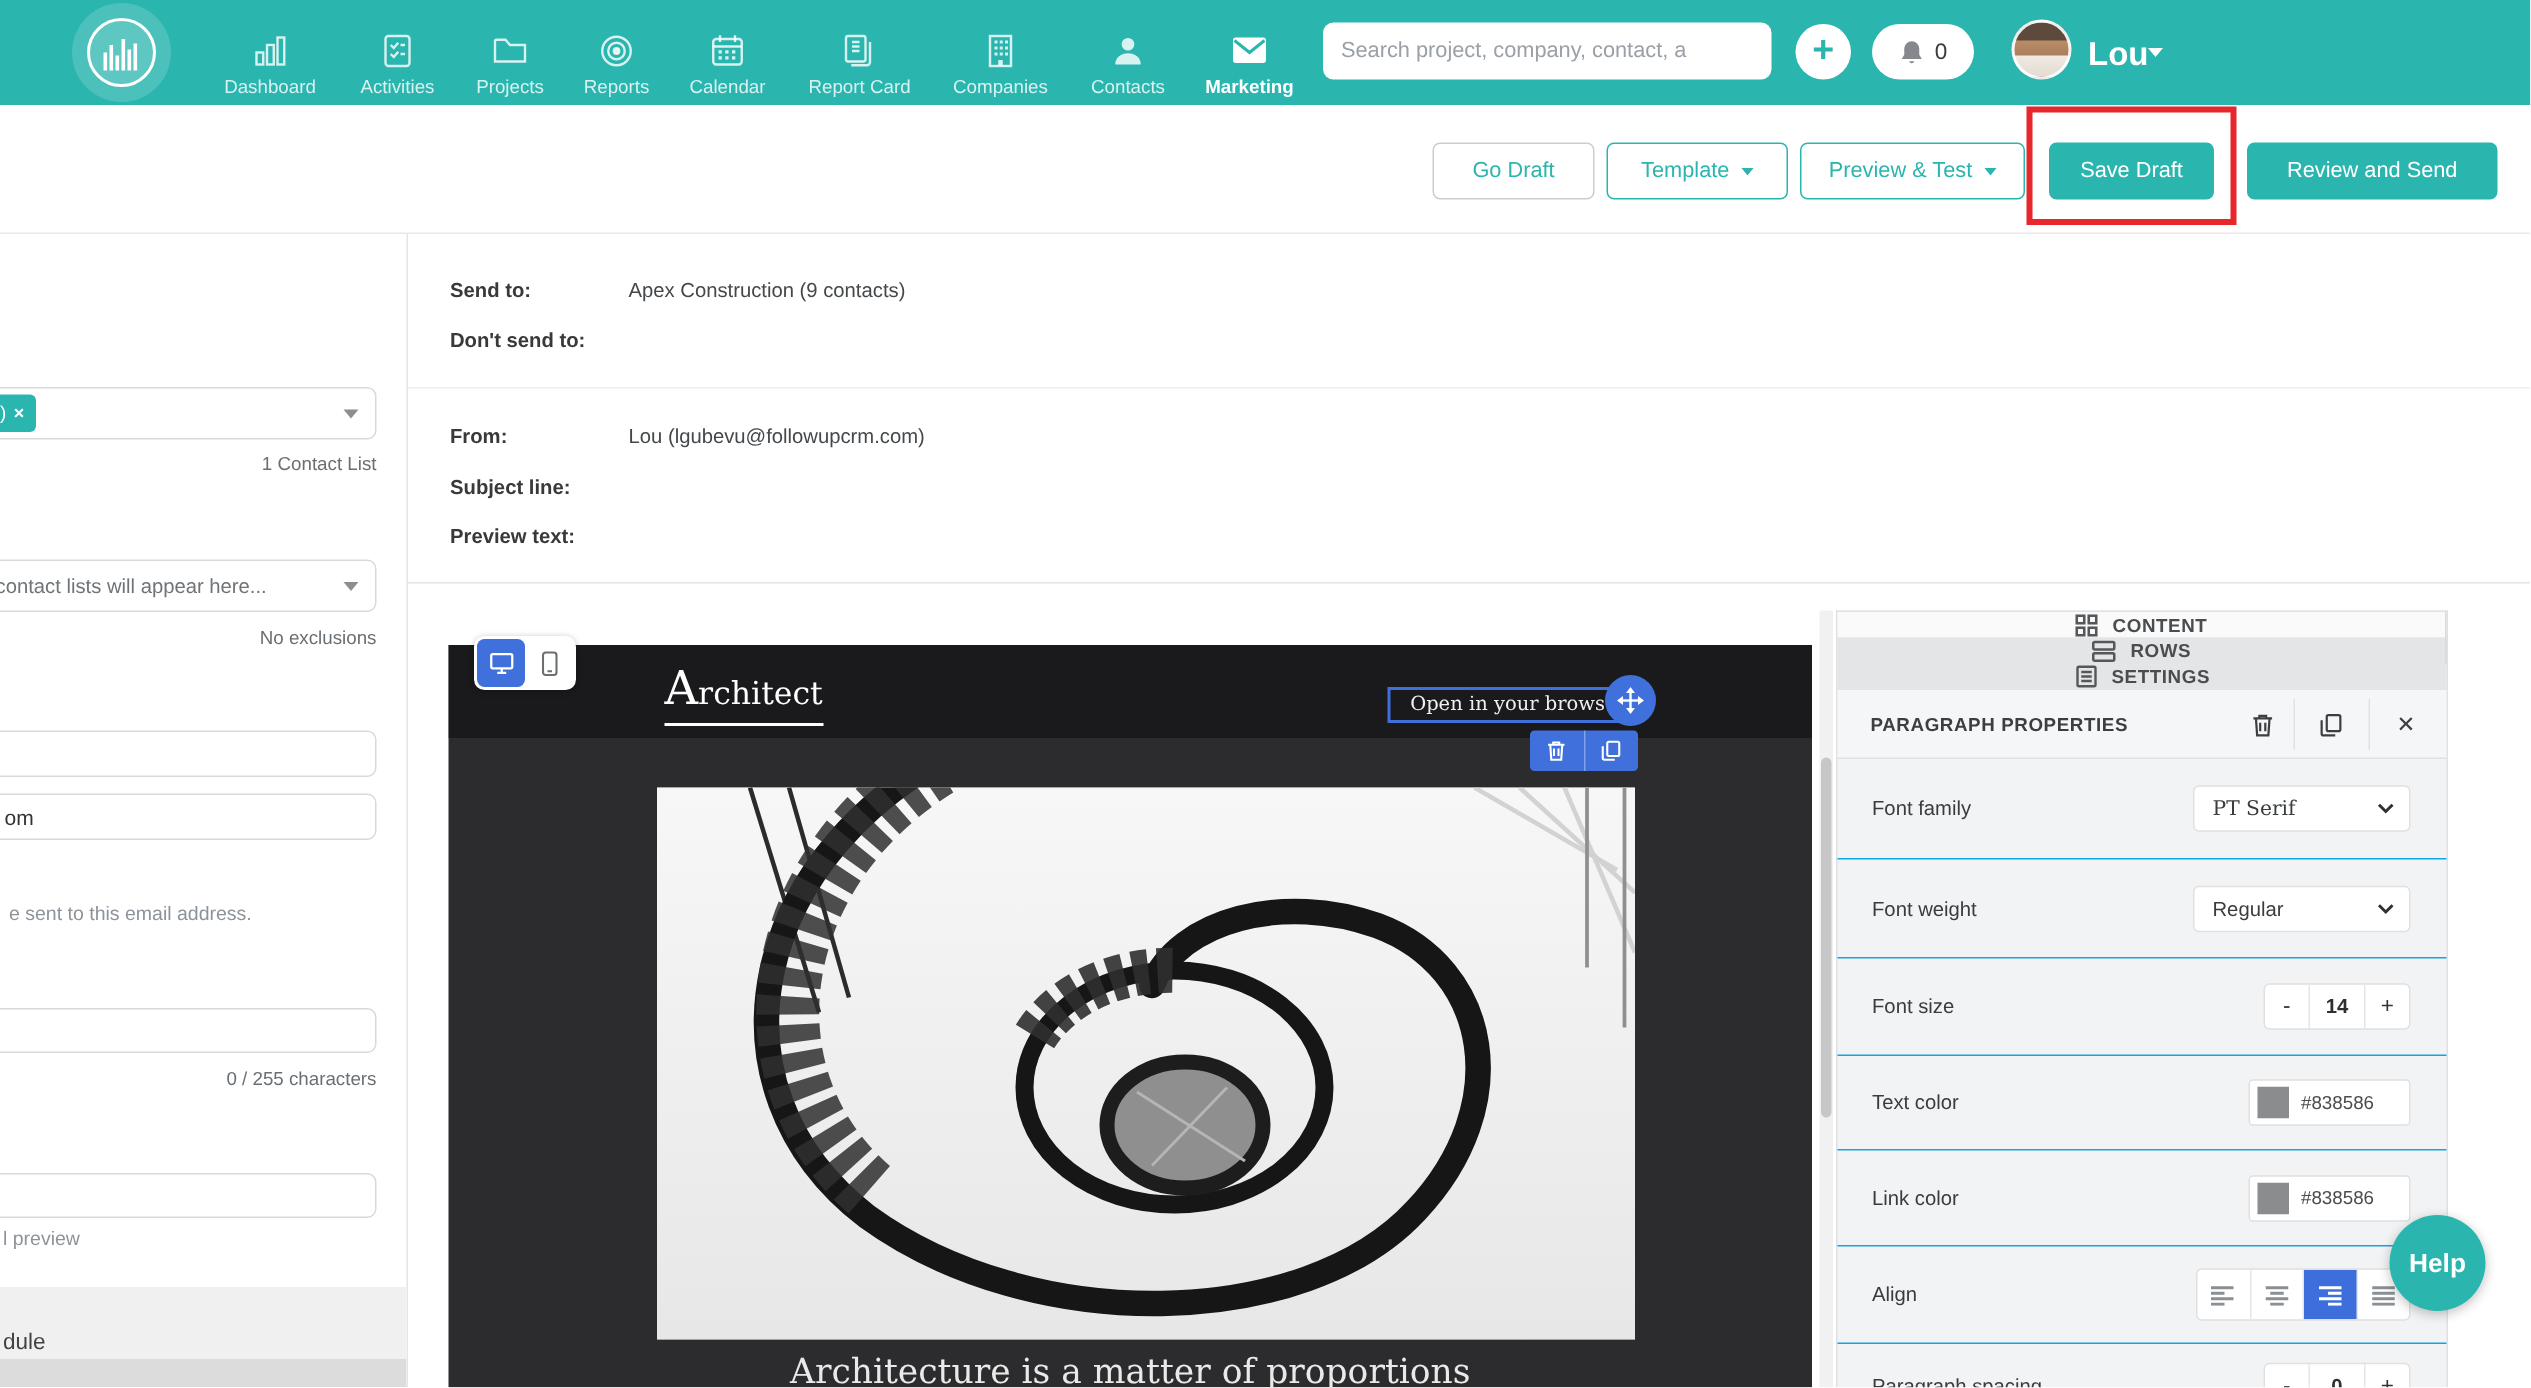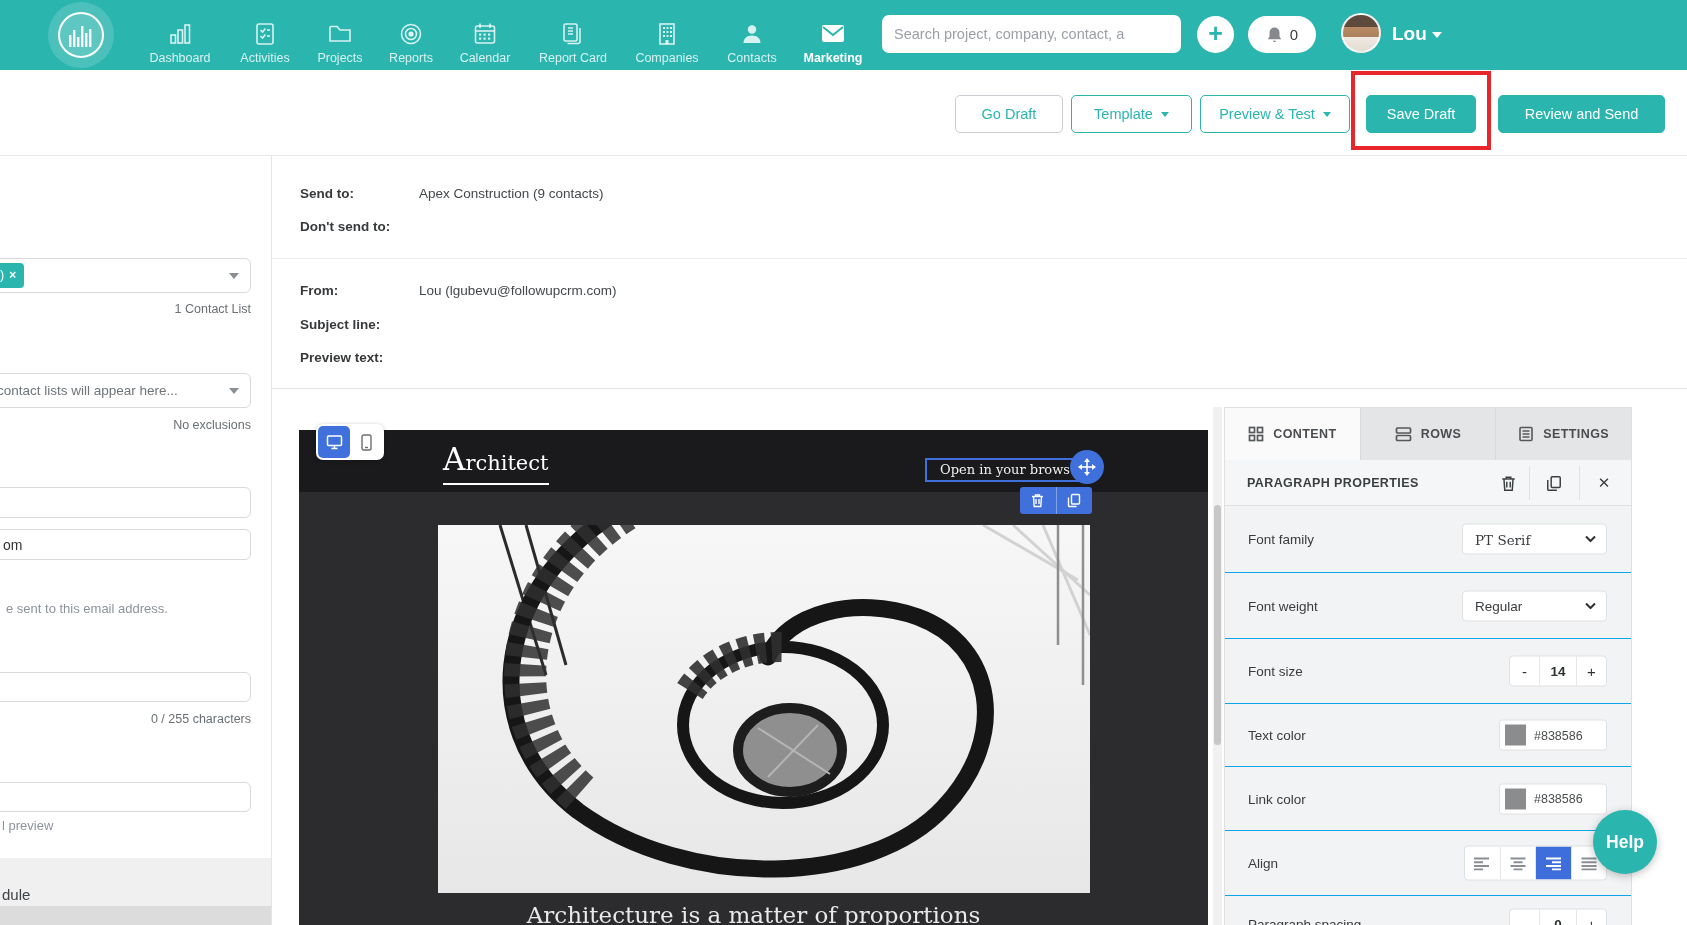--- a/index.html
+++ b/index.html
@@ -20,21 +20,21 @@
                    padding:0 12px;font-size:14.5px;color:#444;font-family:"Liberation Sans",sans-serif;}
   .searchbox input::placeholder{color:#9aa0a6;}
   .plusbtn{position:absolute;left:1197px;top:16px;width:37px;height:37px;border-radius:50%;background:#fff;
            color:#2ab5ae;font-size:25px;line-height:35px;text-align:center;font-weight:bold;cursor:pointer;}
   .bellpill{position:absolute;left:1248px;top:16px;width:68px;height:37px;border-radius:19px;background:#fff;
             display:flex;align-items:center;justify-content:center;gap:7px;cursor:pointer;}
   .bellcount{font-size:15px;color:#3a3d40;}
   .avatar{position:absolute;left:1341px;top:13px;width:40px;height:40px;border-radius:50%;
           border:2px solid rgba(255,255,255,.9);box-sizing:border-box;overflow:hidden;
           background:linear-gradient(180deg,#5d4a3c 0%,#5d4a3c 34%,#b98c66 34%,#a97e5c 62%,#efe9e2 62%,#e2dcd2 100%);}
-  .username{position:absolute;left:1392px;top:23px;color:#fff;font-weight:bold;font-size:19px;cursor:pointer;}
+  .username{position:absolute;left:1392px;top:23px;color:#fff;font-weight:bold;font-size:22px;cursor:pointer;}
   .usercaret{position:absolute;left:1432px;top:32px;width:0;height:0;border-left:5px solid transparent;
              border-right:5px solid transparent;border-top:6px solid #fff;}
 
   
   .toolbar{position:absolute;left:0;top:70px;width:1687px;height:86px;background:#fff;border-bottom:1px solid #e7e7e7;box-sizing:border-box;}
   .tbtn{position:absolute;top:95px;height:38px;border-radius:5px;font-size:14.5px;display:flex;align-items:center;
         justify-content:center;gap:8px;box-sizing:border-box;cursor:pointer;background:#fff;color:#2ab5ae;}
   .tbtn .dcaret{width:0;height:0;border-left:4.5px solid transparent;border-right:4.5px solid transparent;border-top:5.5px solid #2ab5ae;}
   .tbtn.gray{border:1px solid #c9cdd1;}
   .tbtn.teal-line{border:1px solid #2ab5ae;}
@@ -86,21 +86,21 @@
   .devbtn{width:32px;height:32px;border-radius:5px;display:flex;align-items:center;justify-content:center;cursor:pointer;}
   .devbtn.active{background:#4070db;}
 
   
   .scrolltrack{position:absolute;left:1213px;top:407px;width:9px;height:518px;background:#f1f1f1;}
   .scrollthumb{position:absolute;left:1214px;top:505px;width:7px;height:240px;background:#c7c7c7;border-radius:4px;}
 
   
   .rightpanel{position:absolute;left:1224px;top:407px;width:408px;height:518px;background:#f2f3f4;
               border:1px solid #e0e0e0;border-bottom:0;box-sizing:border-box;overflow:visible;}
-  .ptabs{position:absolute;left:0;top:0;width:100%;height:52px;display:flex;background:#e8e9ea;}
+  .ptabs{position:absolute;left:0;top:0;width:100%;height:52px;display:flex;background:#e8e9ea;flex-direction:column;}
   .ptab{flex:1;display:flex;align-items:center;justify-content:center;gap:9px;font-size:12.5px;font-weight:bold;
         color:#4a4d50;letter-spacing:.4px;background:#e4e5e6;border-right:1px solid #d9d9d9;cursor:pointer;}
   .ptab:last-child{border-right:0;}
   .ptab.active{background:#fafafa;}
   .phead{position:absolute;left:0;top:52px;width:100%;height:46px;border-bottom:1px solid #e0e0e0;box-sizing:border-box;background:#f5f6f7;}
   .phead .ptitle{position:absolute;left:22px;top:0;line-height:46px;font-size:12.5px;font-weight:bold;color:#3c3f41;letter-spacing:.4px;}
   .picon{position:absolute;top:12px;width:22px;height:22px;display:flex;align-items:center;justify-content:center;cursor:pointer;color:#3c3f41;}
   .pvsep{position:absolute;top:6px;width:1px;height:34px;background:#e2e2e2;}
   .prow{position:absolute;left:0;width:100%;border-bottom:1px solid #0ea5e9;box-sizing:border-box;}
   .prow .plabel{position:absolute;left:23px;top:50%;transform:translateY(-50%);font-size:13.5px;color:#393c3e;white-space:nowrap;}

